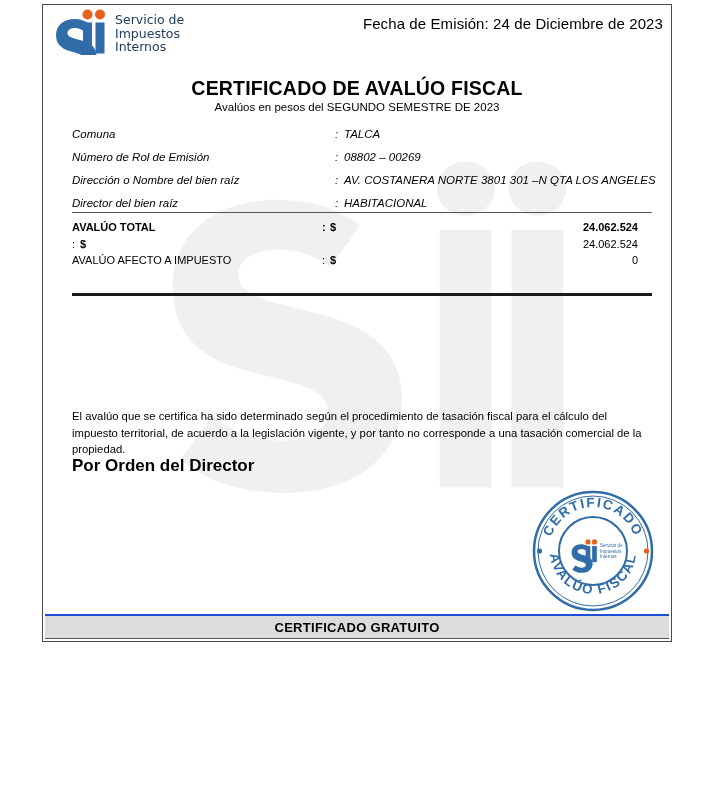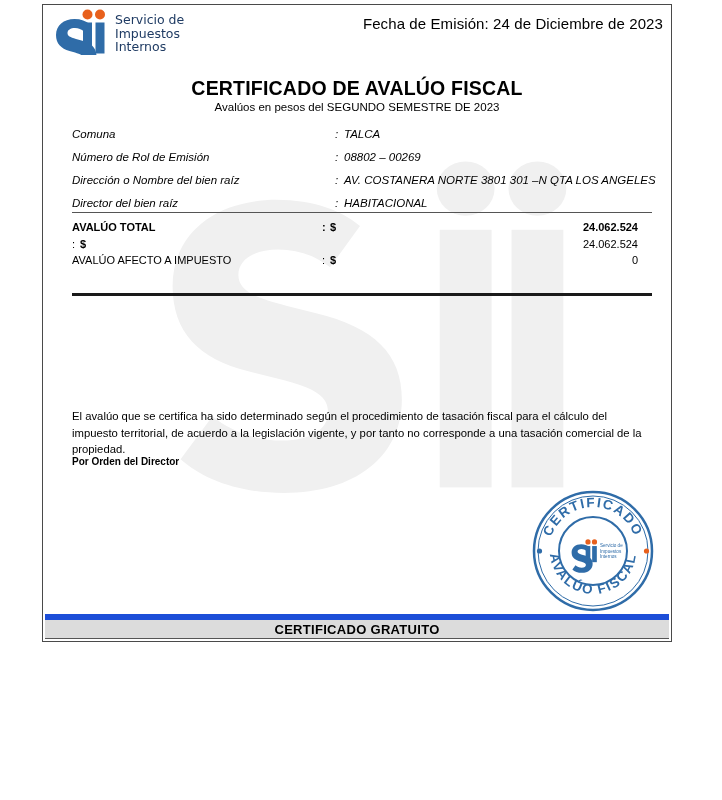--- a/index.html
+++ b/index.html
@@ -160,42 +160,42 @@
     line-height: 16.5px;
     text-align: left;
     margin-top: 43px;
   }
 
   
   #order-line {
     position: absolute;
     left: 29px;
     top: 451px;
-    font-size: 10px;
+    font-size: 17px;
     font-weight: bold;
   }
 
   
   #seal {
     position: absolute;
     left: 486px;
     top: 482px;
     width: 128px;
     height: 128px;
   }
 
   
   #footer-bar {
     position: absolute;
     left: 2px;
     bottom: 2px;
     width: calc(100% - 4px);
     height: 25px;
     background: #dcdcdc;
-    border-top: 6px solid #1d4ed8;
+    border-top: 2px solid #1d4ed8;
     border-bottom: 1px solid #555;
     display: flex;
     align-items: center;
     justify-content: center;
     box-sizing: border-box;
   }
   #footer-text {
     font-size: 13px;
     font-weight: bold;
     letter-spacing: 0.3px;

